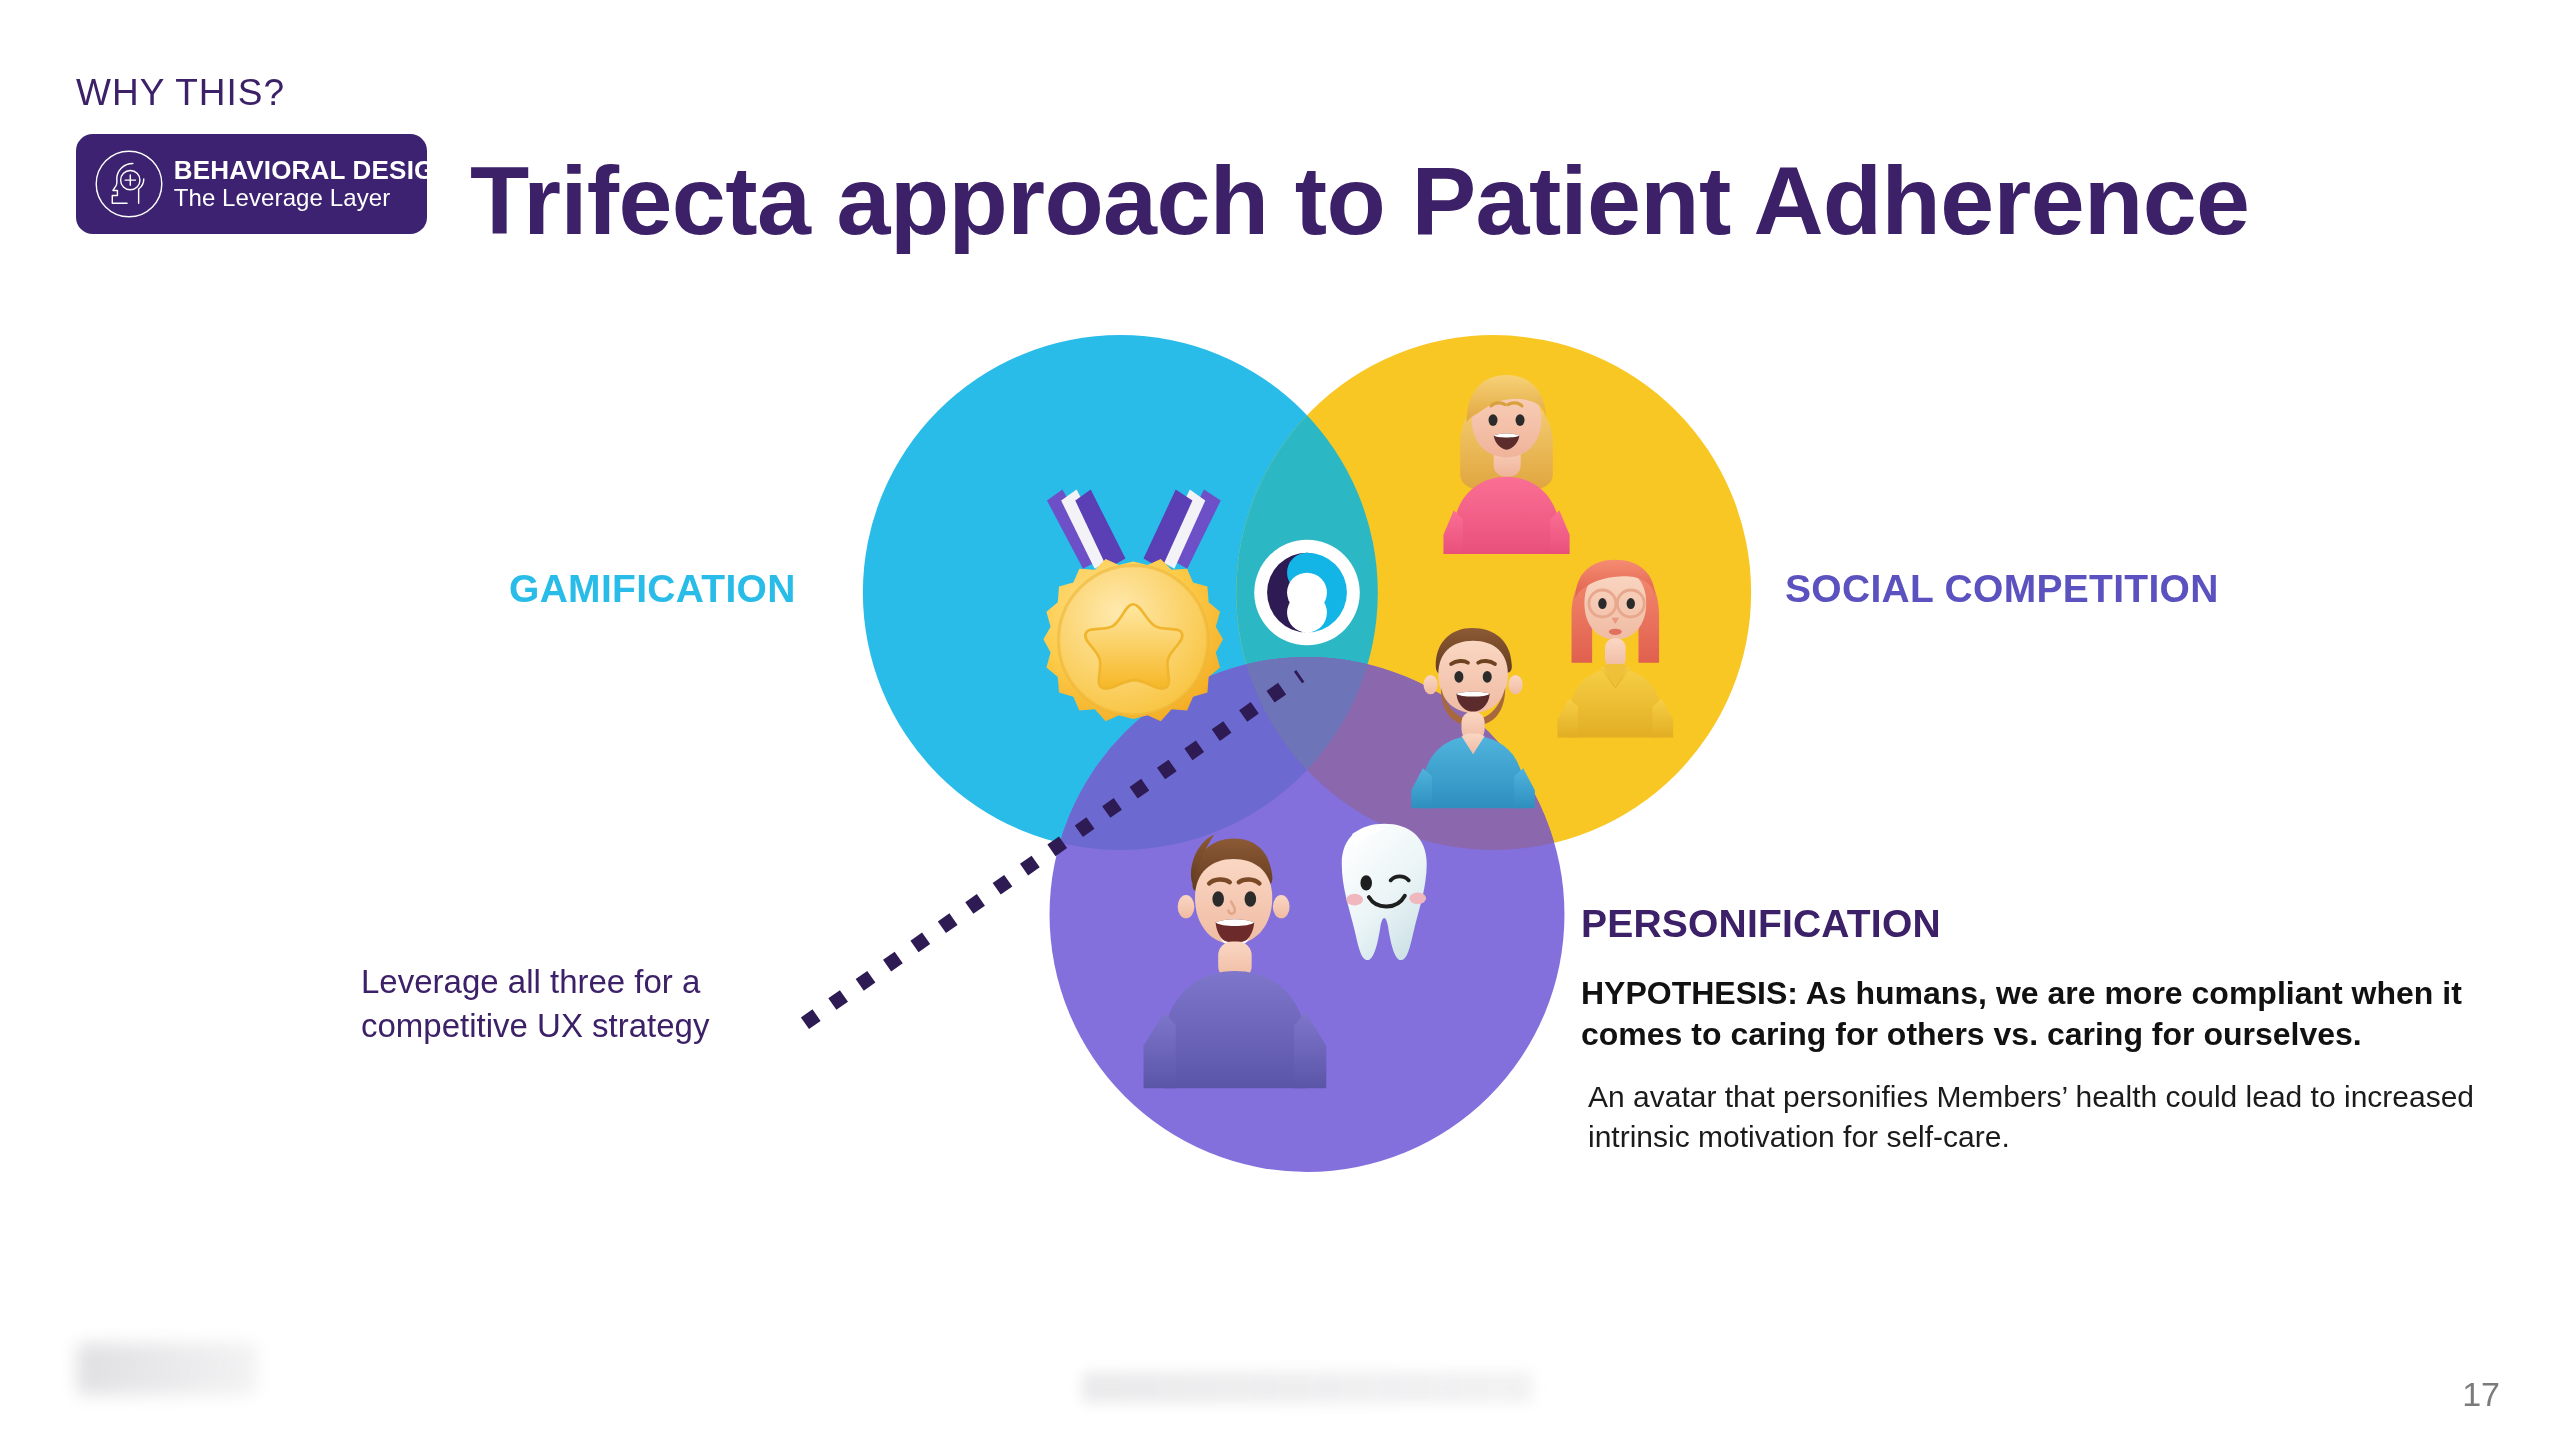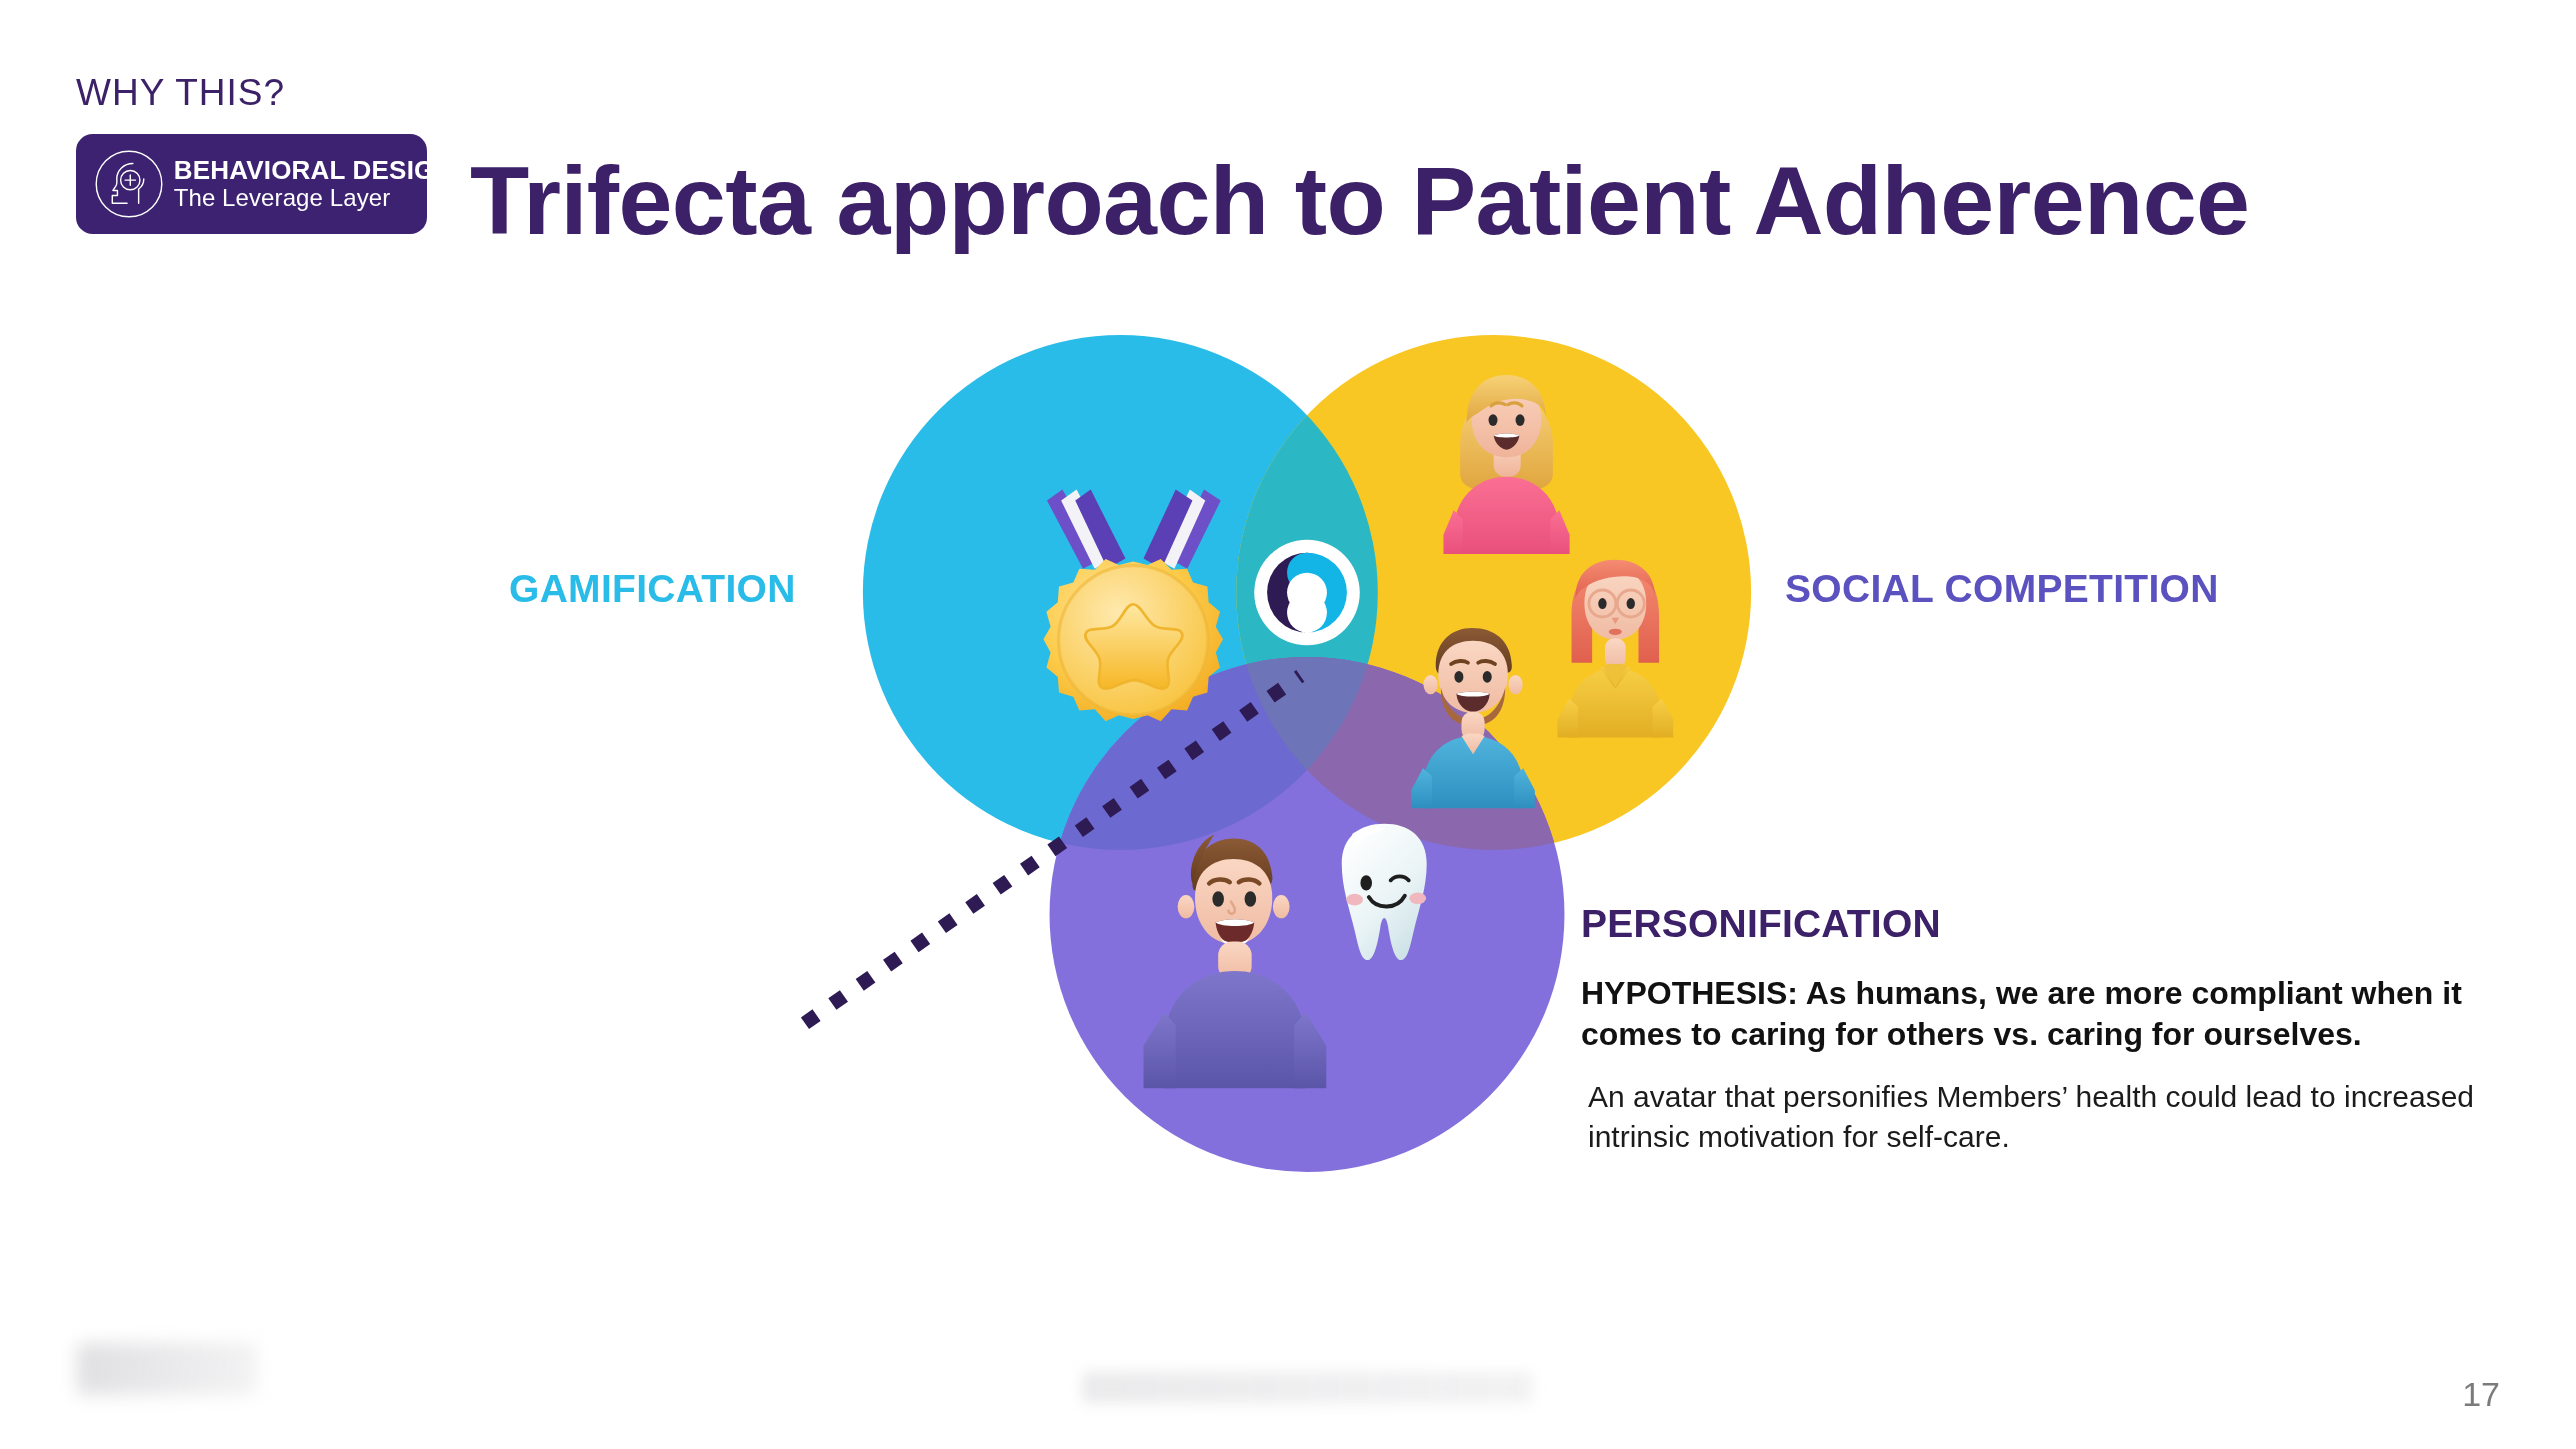--- a/index.html
+++ b/index.html
@@ -347,20 +347,24 @@
 
   <div id="lbl-gam">GAMIFICATION</div>
   <div id="lbl-soc">SOCIAL COMPETITION</div>
 
   <div id="connector">
     <svg viewBox="0 0 850 600" aria-hidden="true">
       <line x1="20" y1="560" x2="790" y2="20" stroke="#2E1B54" stroke-width="22" stroke-dasharray="22 30" stroke-linecap="butt"></line>
     </svg>
   </div>
 
+  <div id="lever">
+    <span>Leverage all three for a</span><br>
+    <span>competitive UX strategy</span>
+  </div>
 
   <div id="pers">
     <h3>PERSONIFICATION</h3>
     <p class="hypo">HYPOTHESIS: As humans, we are more compliant when it comes to caring for others vs. caring for ourselves.</p>
     <p class="body">An avatar that personifies Members’ health could lead to increased intrinsic motivation for self-care.</p>
   </div>
 
   <div id="footer-left"></div>
   <div id="footer-center"></div>
   <div id="pagenum">17</div>

